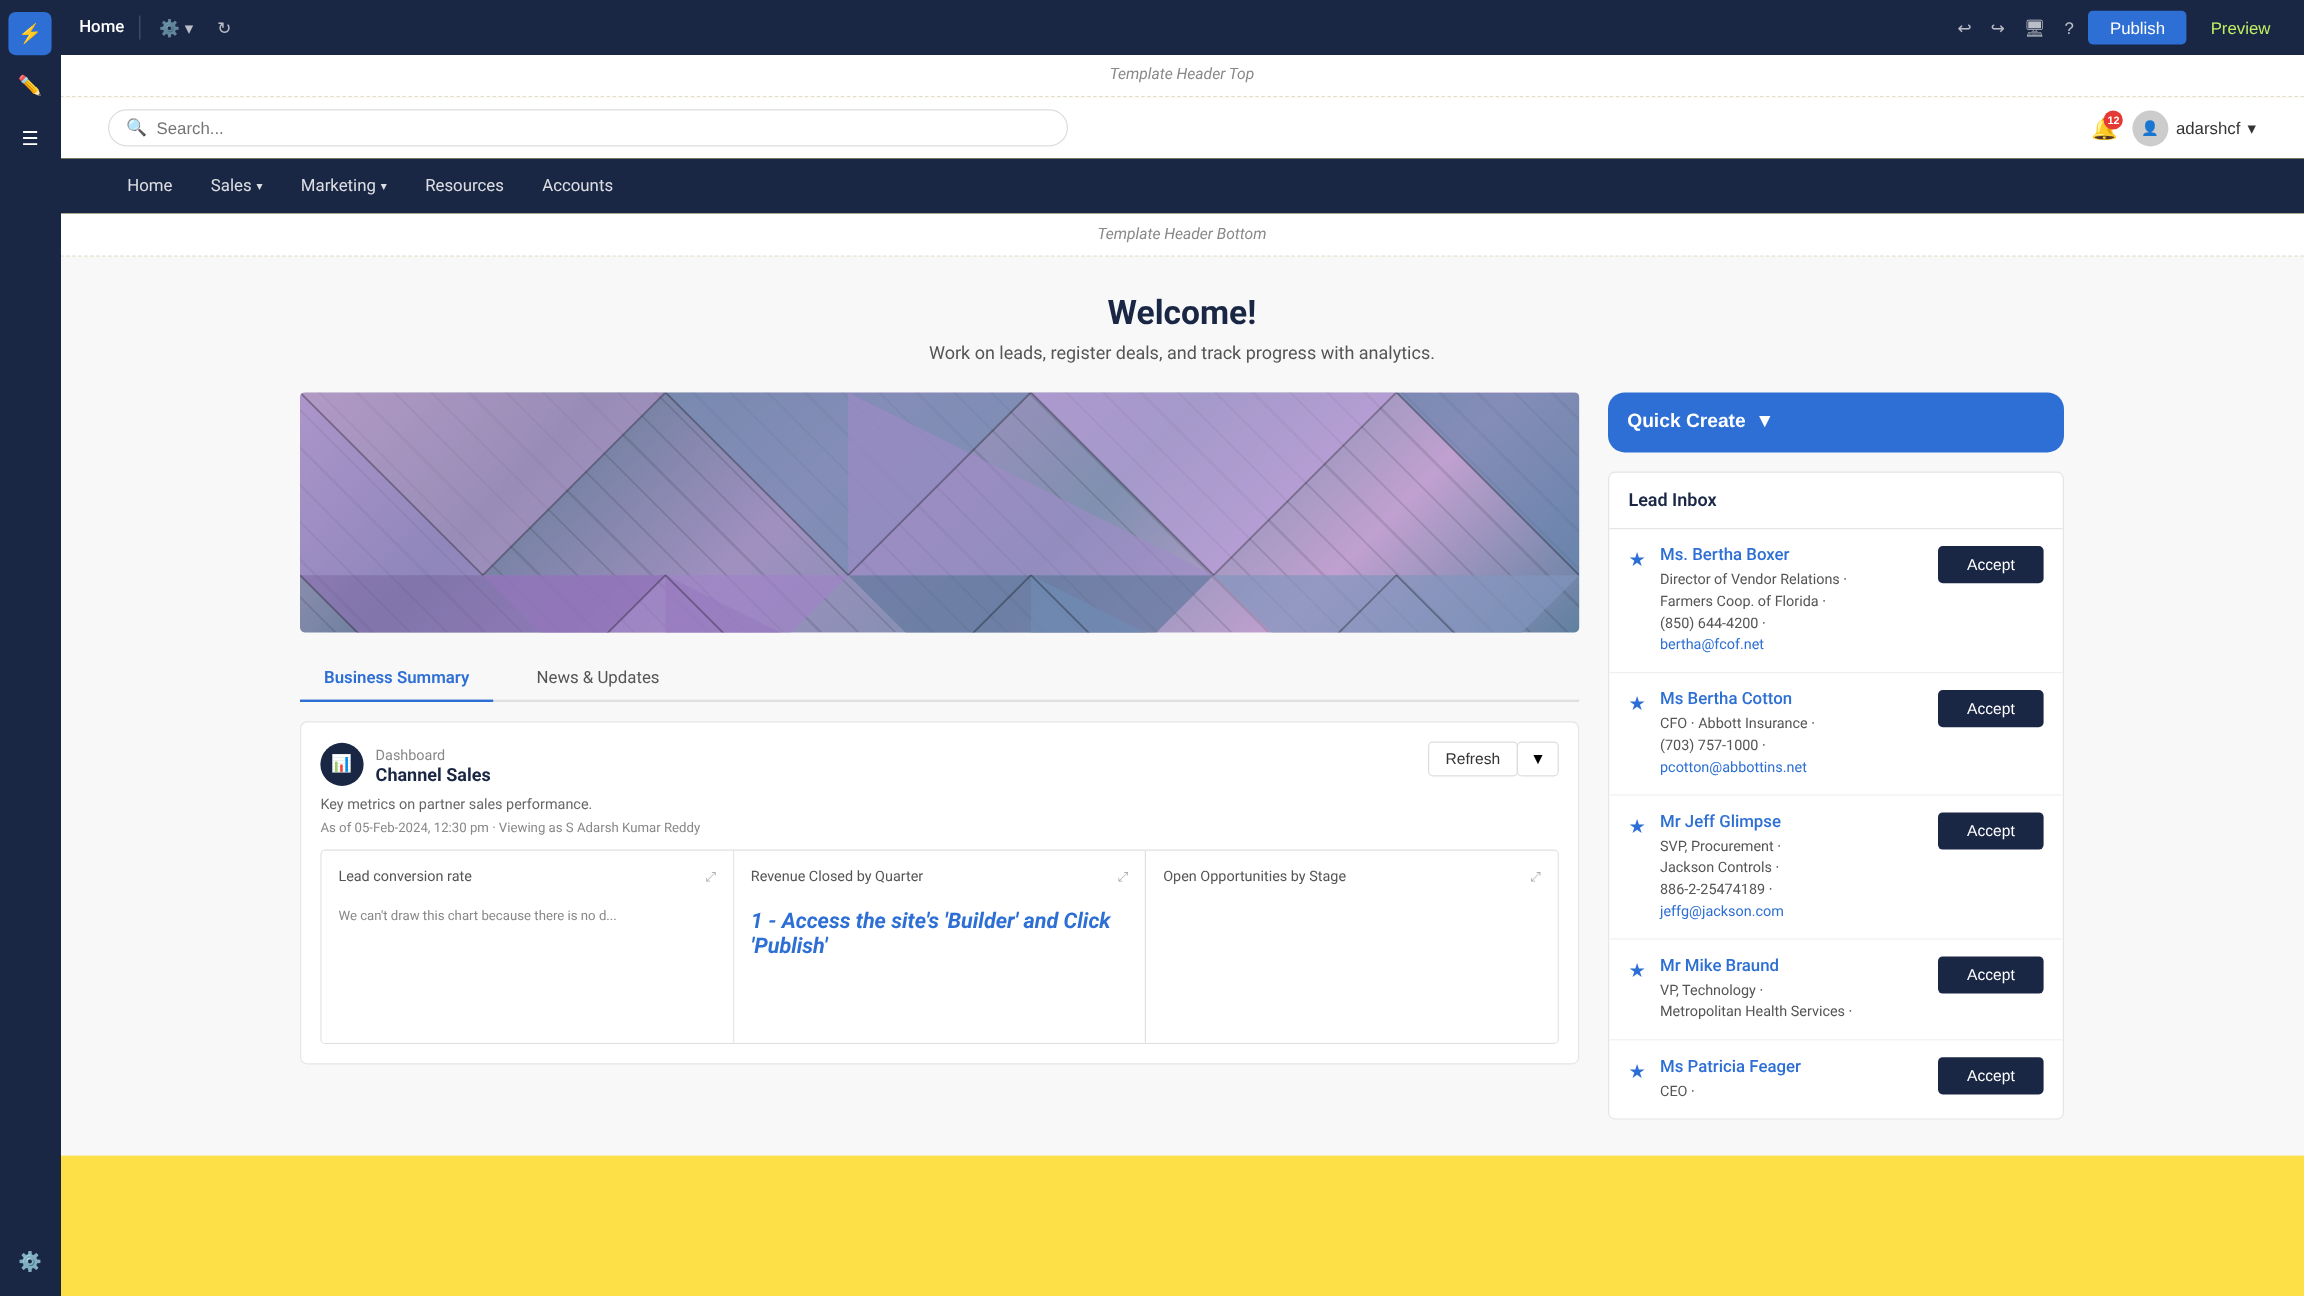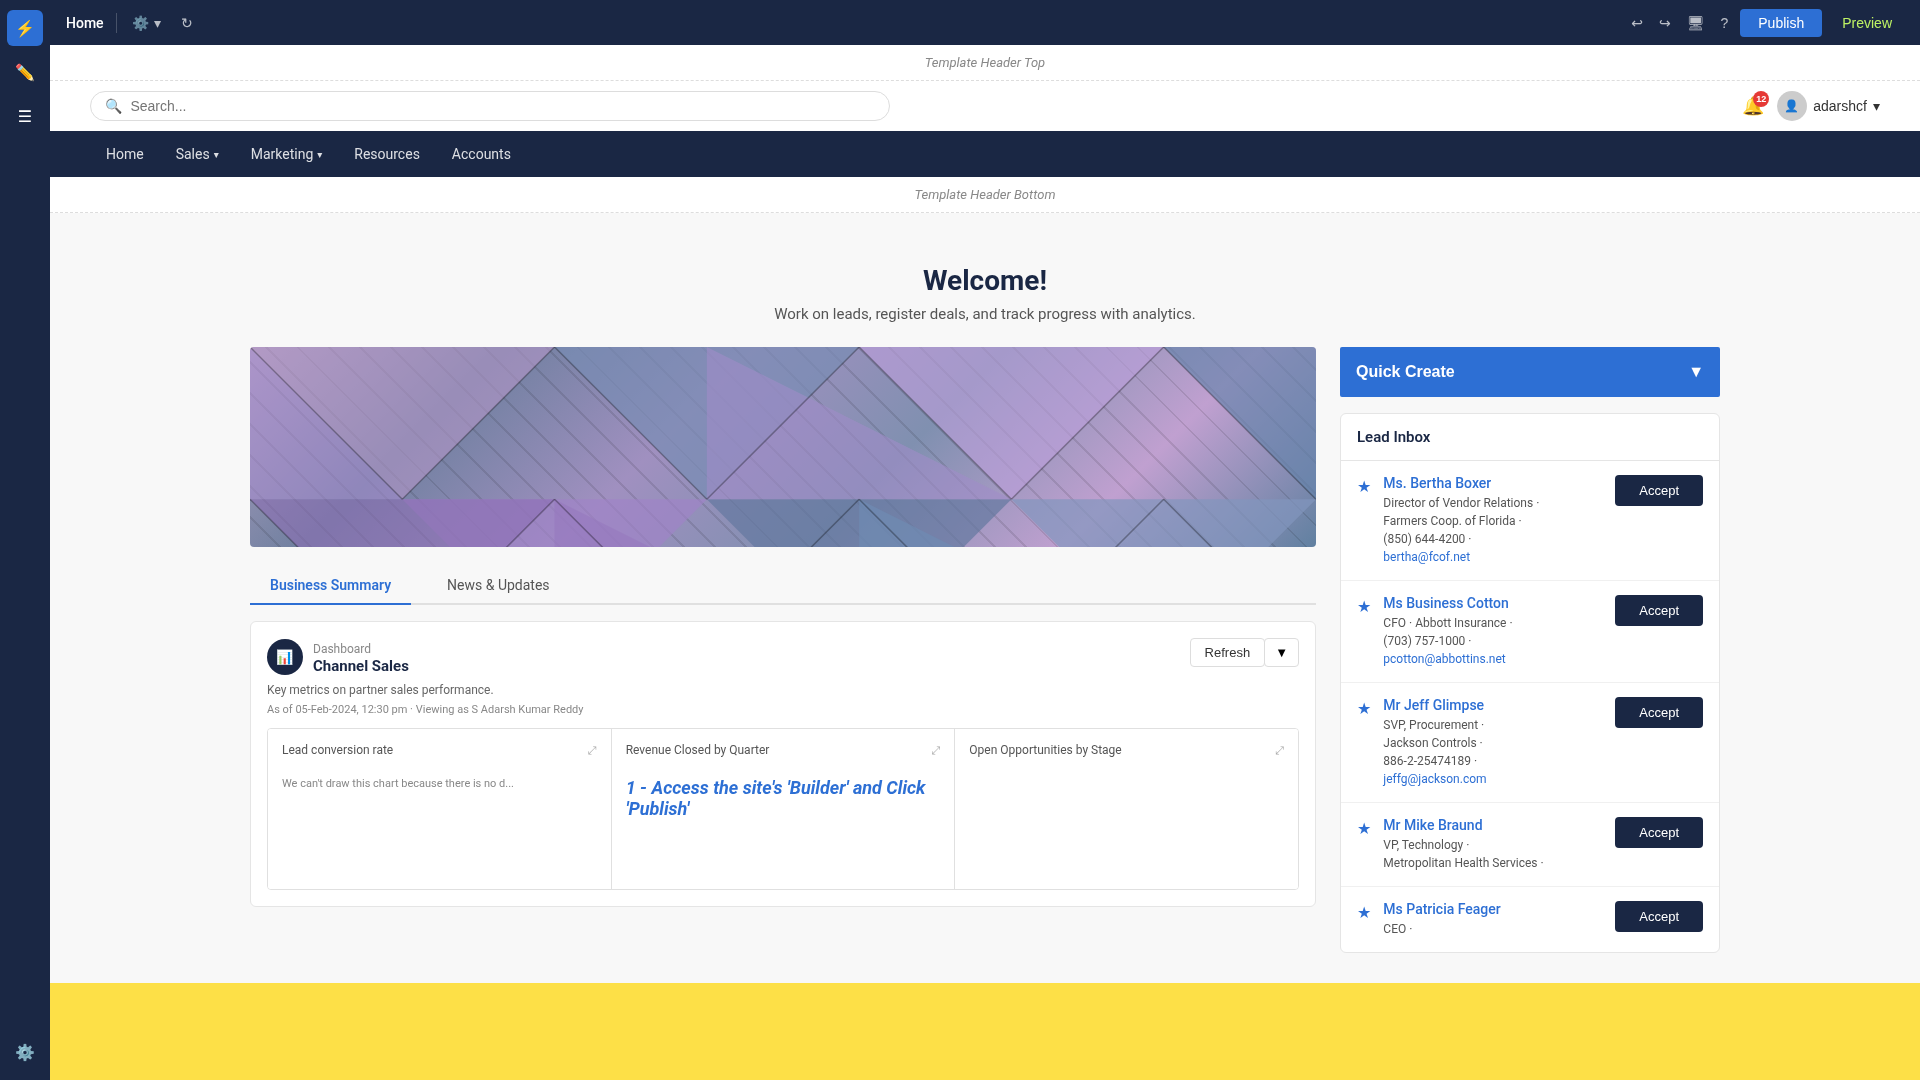--- a/index.html
+++ b/index.html
@@ -47,21 +47,21 @@
     .nav-bar { background: #1a2744; padding: 0 40px; display: flex; align-items: center; height: 46px; }
     .nav-item { color: rgba(255,255,255,0.85); padding: 12px 16px; font-size: 14px; cursor: pointer; display: flex; align-items: center; gap: 4px; }
     .nav-item .chevron { font-size: 10px; }
 
     
     .template-header-bottom { background: white; padding: 10px; text-align: center; color: #888; font-size: 13px; font-style: italic; border-bottom: 1px dashed #ddd; }
 
     
     .page-content { padding: 30px 200px; background: #f8f8f8; }
 
-    .welcome-section { text-align: center; margin-bottom: 24px; margin-top: 21px; }
+    .welcome-section { text-align: center; margin-bottom: 24px; }
     .welcome-section h1 { font-size: 28px; font-weight: 700; color: #1a2744; margin-bottom: 8px; }
     .welcome-section p { font-size: 15px; color: #555; }
 
     .content-grid { display: flex; gap: 24px; }
     .content-left { flex: 1; }
     .content-right { width: 380px; flex-shrink: 0; }
 
     
     .hero-image { width: 100%; height: 200px; border-radius: 4px; background: linear-gradient(135deg, #b0a0c0 0%, #7080a0 20%, #a090c0 40%, #8090b0 60%, #c0a0d0 80%, #6080a0 100%); position: relative; overflow: hidden; margin-bottom: 20px; }
     .hero-image::before { content: ''; position: absolute; inset: 0; background: repeating-linear-gradient(45deg, transparent, transparent 20px, rgba(0,0,0,0.1) 20px, rgba(0,0,0,0.1) 22px); }
@@ -87,21 +87,21 @@
 
     
     .metric-tiles { display: flex; gap: 0; border: 1px solid #e0e0e0; border-radius: 4px; overflow: hidden; }
     .metric-tile { flex: 1; padding: 14px; border-right: 1px solid #e0e0e0; min-height: 160px; background: white; }
     .metric-tile:last-child { border-right: none; }
     .metric-tile-title { font-size: 12px; color: #555; margin-bottom: 8px; display: flex; align-items: center; justify-content: space-between; }
     .metric-tile-title .expand-icon { color: #aaa; font-size: 11px; cursor: pointer; }
     .metric-no-data { font-size: 11px; color: #888; margin-top: 20px; }
 
     
-    .quick-create-btn { background: #2d6fd4; color: white; border: none; width: 100%; padding: 16px; font-size: 16px; font-weight: 600; border-radius: 2px; cursor: pointer; display: flex; align-items: center; justify-content: space-between; gap: 8px; margin-bottom: 16px; }
+    .quick-create-btn { background: #2d6fd4; color: white; border: none; width: 100%; padding: 16px; font-size: 16px; font-weight: 600; border-radius: 14px; cursor: pointer; display: flex; align-items: center; justify-content: flex-start; gap: 8px; margin-bottom: 16px; }
 
     
     .lead-inbox-card { background: white; border-radius: 6px; border: 1px solid #e5e5e5; overflow: hidden; }
     .lead-inbox-title { padding: 14px 16px; font-size: 15px; font-weight: 600; color: #1a2744; border-bottom: 1px solid #e5e5e5; }
     .lead-item { display: flex; align-items: flex-start; gap: 12px; padding: 14px 16px; border-bottom: 1px solid #f0f0f0; }
     .lead-item:last-child { border-bottom: none; }
     .lead-star { color: #2d6fd4; font-size: 16px; flex-shrink: 0; margin-top: 2px; }
     .lead-info { flex: 1; }
     .lead-name { color: #2d6fd4; font-size: 14px; font-weight: 500; cursor: pointer; margin-bottom: 3px; }
     .lead-detail { font-size: 12px; color: #555; line-height: 1.5; }
@@ -282,21 +282,21 @@
                 (850) 644-4200 · <br>
                 <a href="#">bertha@fcof.net</a>
               </div>
             </div>
             <button class="accept-btn">Accept</button>
           </div>
 
           <div class="lead-item">
             <span class="lead-star">★</span>
             <div class="lead-info">
-              <div class="lead-name">Ms Business Cotton</div>
+              <div class="lead-name">Ms Bertha Cotton</div>
               <div class="lead-detail">
                 CFO · Abbott Insurance · <br>
                 (703) 757-1000 · <br>
                 <a href="#">pcotton@abbottins.net</a>
               </div>
             </div>
             <button class="accept-btn">Accept</button>
           </div>
 
           <div class="lead-item">

